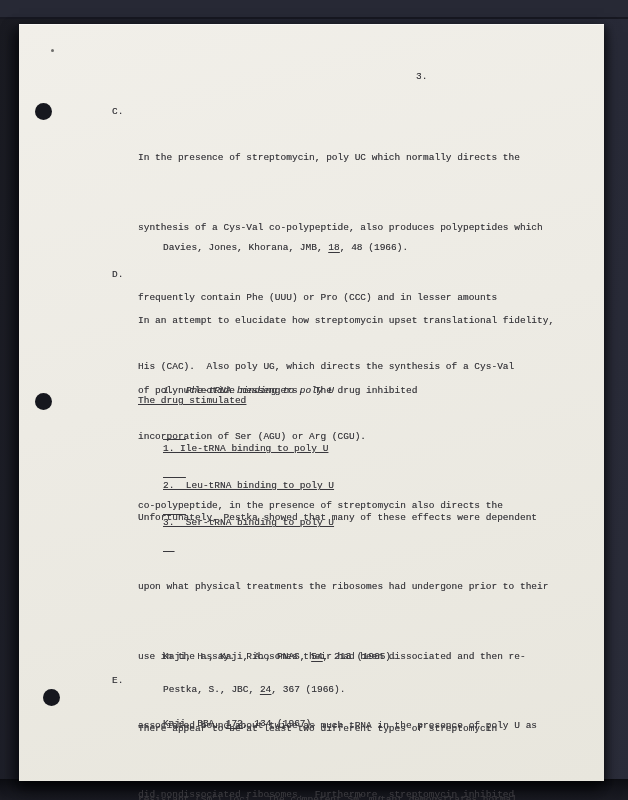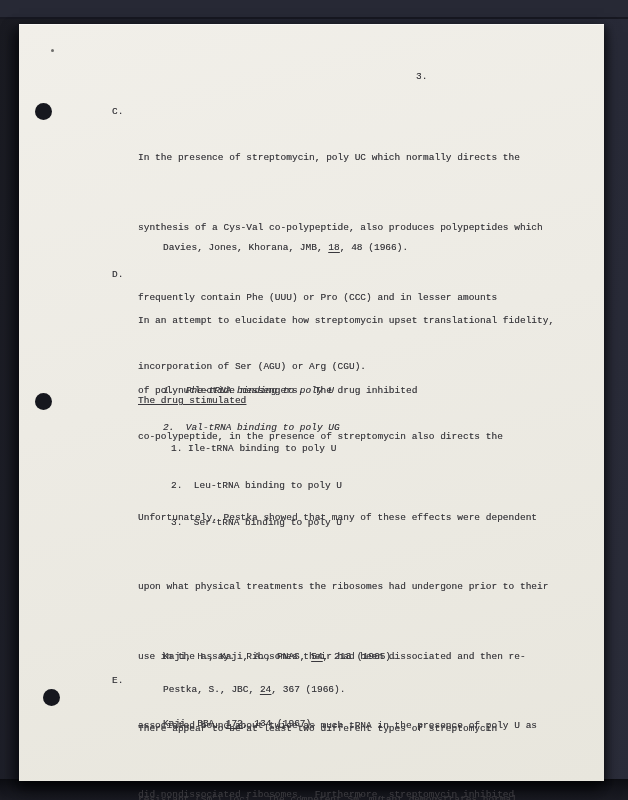--- a/index.html
+++ b/index.html
@@ -48,21 +48,21 @@
   }
   .page-number { left: 397px; top: 46px; line-height: 14px; }
   .sec { display: flex; }
   .sec-label { width: 26px; flex: none; }
   .dbl  { line-height: 23.2px; }
   .section-c       { left: 93px;  top: 76px; }
   .citation-c      { left: 144px; top: 218px; line-height: 12px; }
   .section-d       { left: 93px;  top: 239px; }
   .list-inhibited  { left: 144px; top: 337px; line-height: 12.2px; font-style: italic; }
   .stim-heading    { left: 119px; top: 371px; line-height: 12px; text-decoration: underline; }
-  .list-stimulated { left: 152px; top: 394px; line-height: 12.4px; }
+  .list-stimulated { left: 144px; top: 394px; line-height: 12.4px; text-decoration: underline; }
   .paragraph-d     { left: 119px; top: 436px; line-height: 23.1px; }
   .citations-d     { left: 144px; top: 604px; line-height: 11.3px; }
   .section-e       { left: 93px;  top: 645px; line-height: 23.8px; }
   .u { text-decoration: underline; text-underline-offset: 2px; }
   .sup { font-size: 7px; position: relative; top: -3.5px; }
 </style>
 </head>
 <body>
 
 <div class="bg-band-top"></div>
@@ -76,38 +76,38 @@
   <div class="speck"></div>
 
   <div class="tx page-number">3.</div>
 
   <div class="tx sec section-c dbl">
     <div class="sec-label">C.</div>
     <div>
       <div>In the presence of streptomycin, poly UC which normally directs the</div>
       <div>synthesis of a Cys-Val co-polypeptide, also produces polypeptides which</div>
       <div>frequently contain Phe (UUU) or Pro (CCC) and in lesser amounts</div>
+      <div>His (CAC).  Also poly UG, which directs the synthesis of a Cys-Val</div>
       <div>incorporation of Ser (AGU) or Arg (CGU).</div>
       <div>co-polypeptide, in the presence of streptomycin also directs the</div>
     </div>
   </div>
 
   <div class="tx citation-c"><span>Davies, Jones, Khorana, JMB, </span><span class="u">18</span><span>, 48 (1966).</span></div>
 
   <div class="tx sec section-d dbl">
     <div class="sec-label">D.</div>
     <div>
       <div>In an attempt to elucidate how streptomycin upset translational fidelity,</div>
       <div>of polynucleotide messengers.  The drug inhibited</div>
     </div>
   </div>
 
   <div class="tx list-inhibited">
     <div>1.  Phe-tRNA binding to poly U</div>
-    <div>2.  Val-tRNA binding to poly UG</div>
   </div>
 
   <div class="tx stim-heading">The drug stimulated</div>
 
   <div class="tx list-stimulated">
     <div>1. Ile-tRNA binding to poly U</div>
     <div>2.  Leu-tRNA binding to poly U</div>
     <div>3.  Ser-tRNA binding to poly U</div>
   </div>
 

